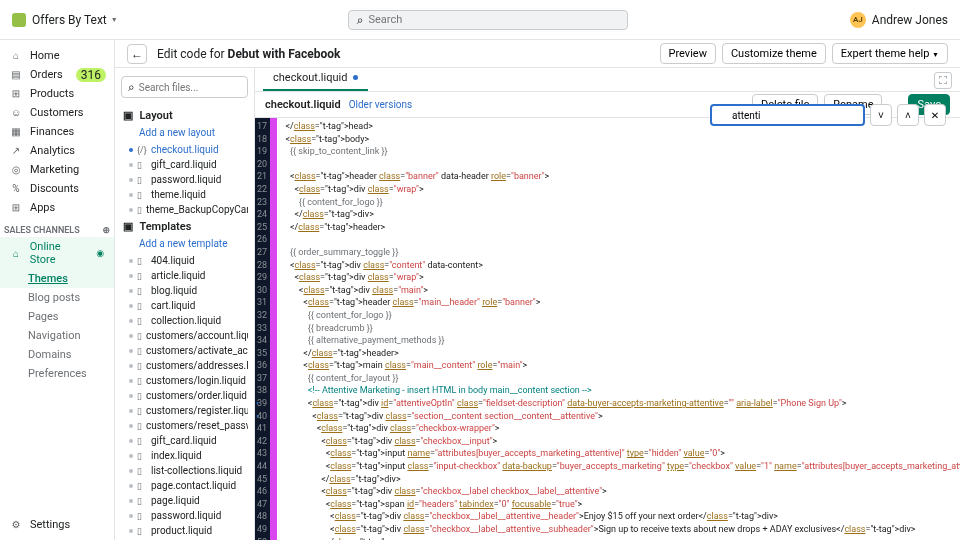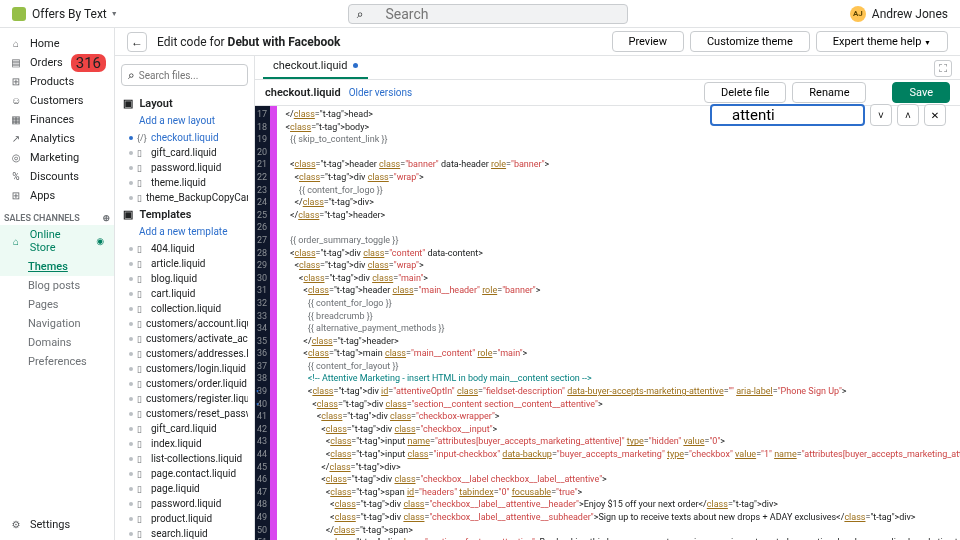--- a/index.html
+++ b/index.html
@@ -1,41 +1,41 @@
 <!DOCTYPE html>
 <html><head>
 <meta charset="utf-8">
 <style>
 * { margin: 0; padding: 0; box-sizing: border-box; font-family: -apple-system, BlinkMacSystemFont, 'Segoe UI', Roboto, sans-serif; }
 body { font-size: 12px; color: #202223; background: #f6f6f7; overflow: hidden; }
-.topbar { height: 28px; background: #fff; border-bottom: 1px solid #e1e3e5; display: flex; align-items: center; padding: 0 12px; }
+.topbar { height: 40px; background: #fff; border-bottom: 1px solid #e1e3e5; display: flex; align-items: center; padding: 0 12px; }
 .app-badge { width: 14px; height: 14px; background: #96bf48; border-radius: 3px; margin-right: 6px; }
 .caret-down { margin-left: 4px; font-size: 7px; color: #6d7175; }
 .search-wrap { margin-left: 230px; width: 280px; height: 20px; background: #f1f2f3; border: 1px solid #c9cccf; border-radius: 4px; display: flex; align-items: center; padding: 0 8px; }
-.search-wrap input { border: none; background: none; outline: none; width: 100%; font-size: 14px; margin-left: 22px; }
+.search-wrap input { border: none; background: none; outline: none; width: 100%; font-size: 11px; margin-left: 5px; }
 .user-area { margin-left: auto; display: flex; align-items: center; gap: 6px; }
 .avatar { width: 16px; height: 16px; border-radius: 50%; background: #ffc453; color: #5c4400; font-size: 8px; font-weight: 600; display: flex; align-items: center; justify-content: center; }
 .layout { display: flex; height: calc(100vh - 28px); }
 .leftnav { width: 115px; background: #fff; border-right: 1px solid #e1e3e5; padding-top: 6px; overflow: hidden; font-size: 11px; }
 .nav-item { display: flex; align-items: center; padding: 3px 10px; gap: 8px; color: #202223; cursor: pointer; position: relative; }
 .nav-item.active { background: #edfaf4; color: #008060; }
 .nav-icon { width: 12px; height: 12px; display: flex; align-items: center; justify-content: center; color: #5c5f62; font-size: 10px; }
 .nav-item.active .nav-icon { color: #008060; }
-.badge-num { position: absolute; right: 8px; background: #ef4444; border-radius: 7px; padding: 0 5px; font-size: 15px; }
+.badge-num { position: absolute; right: 8px; background: #bef264; border-radius: 7px; padding: 0 5px; font-size: 12px; }
 .nav-section { padding: 8px 4px 2px; font-size: 9px; color: #6d7175; font-weight: 600; display:flex; justify-content:space-between; align-items:center;}
 .sub-item { padding: 3px 10px 3px 28px; color: #6d7175; cursor: pointer; }
 .sub-item.active { color: #008060; background: #edfaf4; font-weight:500;text-decoration:underline; }
 .settings-item { position: absolute; bottom: 6px; }
 
 .main { flex: 1; display: flex; flex-direction: column; overflow: hidden; }
 .pagehead { height: 28px; background: #fff; border-bottom: 1px solid #e1e3e5; display: flex; align-items: center; padding: 0 12px; gap: 10px; }
 .back-btn { width: 20px; height: 20px; border: 1px solid #c9cccf; border-radius: 4px; display: flex; align-items: center; justify-content: center; cursor: pointer; font-size: 12px; }
 .pagehead-title { font-size: 12px; }
 .pagehead-actions { margin-left: auto; display: flex; gap: 6px; }
-.btn { border: 1px solid #c9cccf; background: #fff; border-radius: 4px; padding: 3px 16px; font-size: 11px; cursor: pointer; }
+.btn { border: 1px solid #c9cccf; background: #fff; border-radius: 4px; padding: 3px 8px; font-size: 11px; cursor: pointer; }
 
 .body-row { flex: 1; display: flex; overflow: hidden; }
 .filepanel { width: 140px; background: #fff; border-right: 1px solid #e1e3e5; padding: 8px 6px; overflow: hidden; }
 .search-files { height: 22px; border: 1px solid #c9cccf; border-radius: 4px; display: flex; align-items: center; padding: 0 6px; margin-bottom: 8px; }
 .search-files input { border: none; outline: none; width: 100%; font-size: 10px; margin-left: 4px; }
 .fp-section { display: flex; align-items: center; gap: 6px; padding: 3px 2px; font-weight: 600; font-size: 11px; }
 .fp-add { color: #2c6ecb; padding: 2px 2px 4px 18px; font-size: 10px; cursor: pointer; }
 .fp-item { display: flex; align-items: center; gap: 4px; padding: 2px 2px 2px 8px; font-size: 10px; color: #202223; cursor: pointer; white-space: nowrap; overflow: hidden; }
 .fp-item.sel { color: #2c6ecb; }
 .bullet { width: 4px; height: 4px; border-radius: 50%; background: #2c6ecb; flex-shrink: 0; }
@@ -46,21 +46,21 @@
 .tabs { height: 24px; border-bottom: 1px solid #e1e3e5; display: flex; align-items: flex-end; padding-left: 8px; position:relative; }
 .tab { padding: 5px 10px; font-size: 11px; border-bottom: 2px solid #008060; display: flex; align-items: center; gap: 6px; }
 .dot { width: 5px; height: 5px; border-radius: 50%; background: #2c6ecb; }
 .expand { position:absolute; right:8px; top:4px; font-size:11px; color:#6d7175; cursor:pointer; border:1px solid #c9cccf; padding:1px 4px; border-radius:3px;}
 .toolbar { height: 26px; border-bottom: 1px solid #e1e3e5; display: flex; align-items: center; padding: 0 10px; gap: 8px; }
 .toolbar-filename { font-weight: 600; font-size: 11px; }
 .toolbar-older { color: #2c6ecb; font-size: 10px; cursor:pointer; }
 .toolbar-actions { margin-left: auto; display: flex; gap: 6px; }
 .btn-save { background: #008060; color: #fff; border-color: #008060; margin-left: 20px; }
 .find-bar { position: absolute; right: 14px; top: 104px; display: flex; gap: 5px; z-index: 10; }
-.find-input { width: 155px; height: 22px; border: 2px solid #2c6ecb; border-radius: 4px; padding: 0 6px 0 20px; font-size: 15px; outline: none; position:relative; }
+.find-input { width: 155px; height: 22px; border: 2px solid #2c6ecb; border-radius: 4px; padding: 0 6px 0 20px; font-size: 10px; outline: none; position:relative; }
 .find-wrap { position: relative; }
 .find-wrap .mag { position: absolute; left: 6px; top: 4px; font-size: 10px; color: #6d7175; }
 .find-btn { width: 22px; height: 22px; border: 1px solid #c9cccf; border-radius: 4px; background: #fff; display: flex; align-items: center; justify-content: center; cursor: pointer; font-size: 10px; }
 .code { flex: 1; overflow: hidden; display: flex; font-family: Monaco, Menlo, monospace; font-size: 9px; line-height: 1.4; }
 .gutter { width: 22px; background: #0f172a; text-align: right; color: #8c9196; padding: 2px 3px 0 0; border-right: 7px solid #d946ef; }
 .gutter div { height: 12.6px; position:relative; }
 .gutter .mod::before { content:'•'; position:absolute; left:1px; color:#2c6ecb; }
 .lines { flex: 1; padding: 2px 4px; white-space: pre; overflow: hidden; }
 .lines div { height: 12.6px; }
 .t-attr { color: #9c6f19; text-decoration: underline; }

